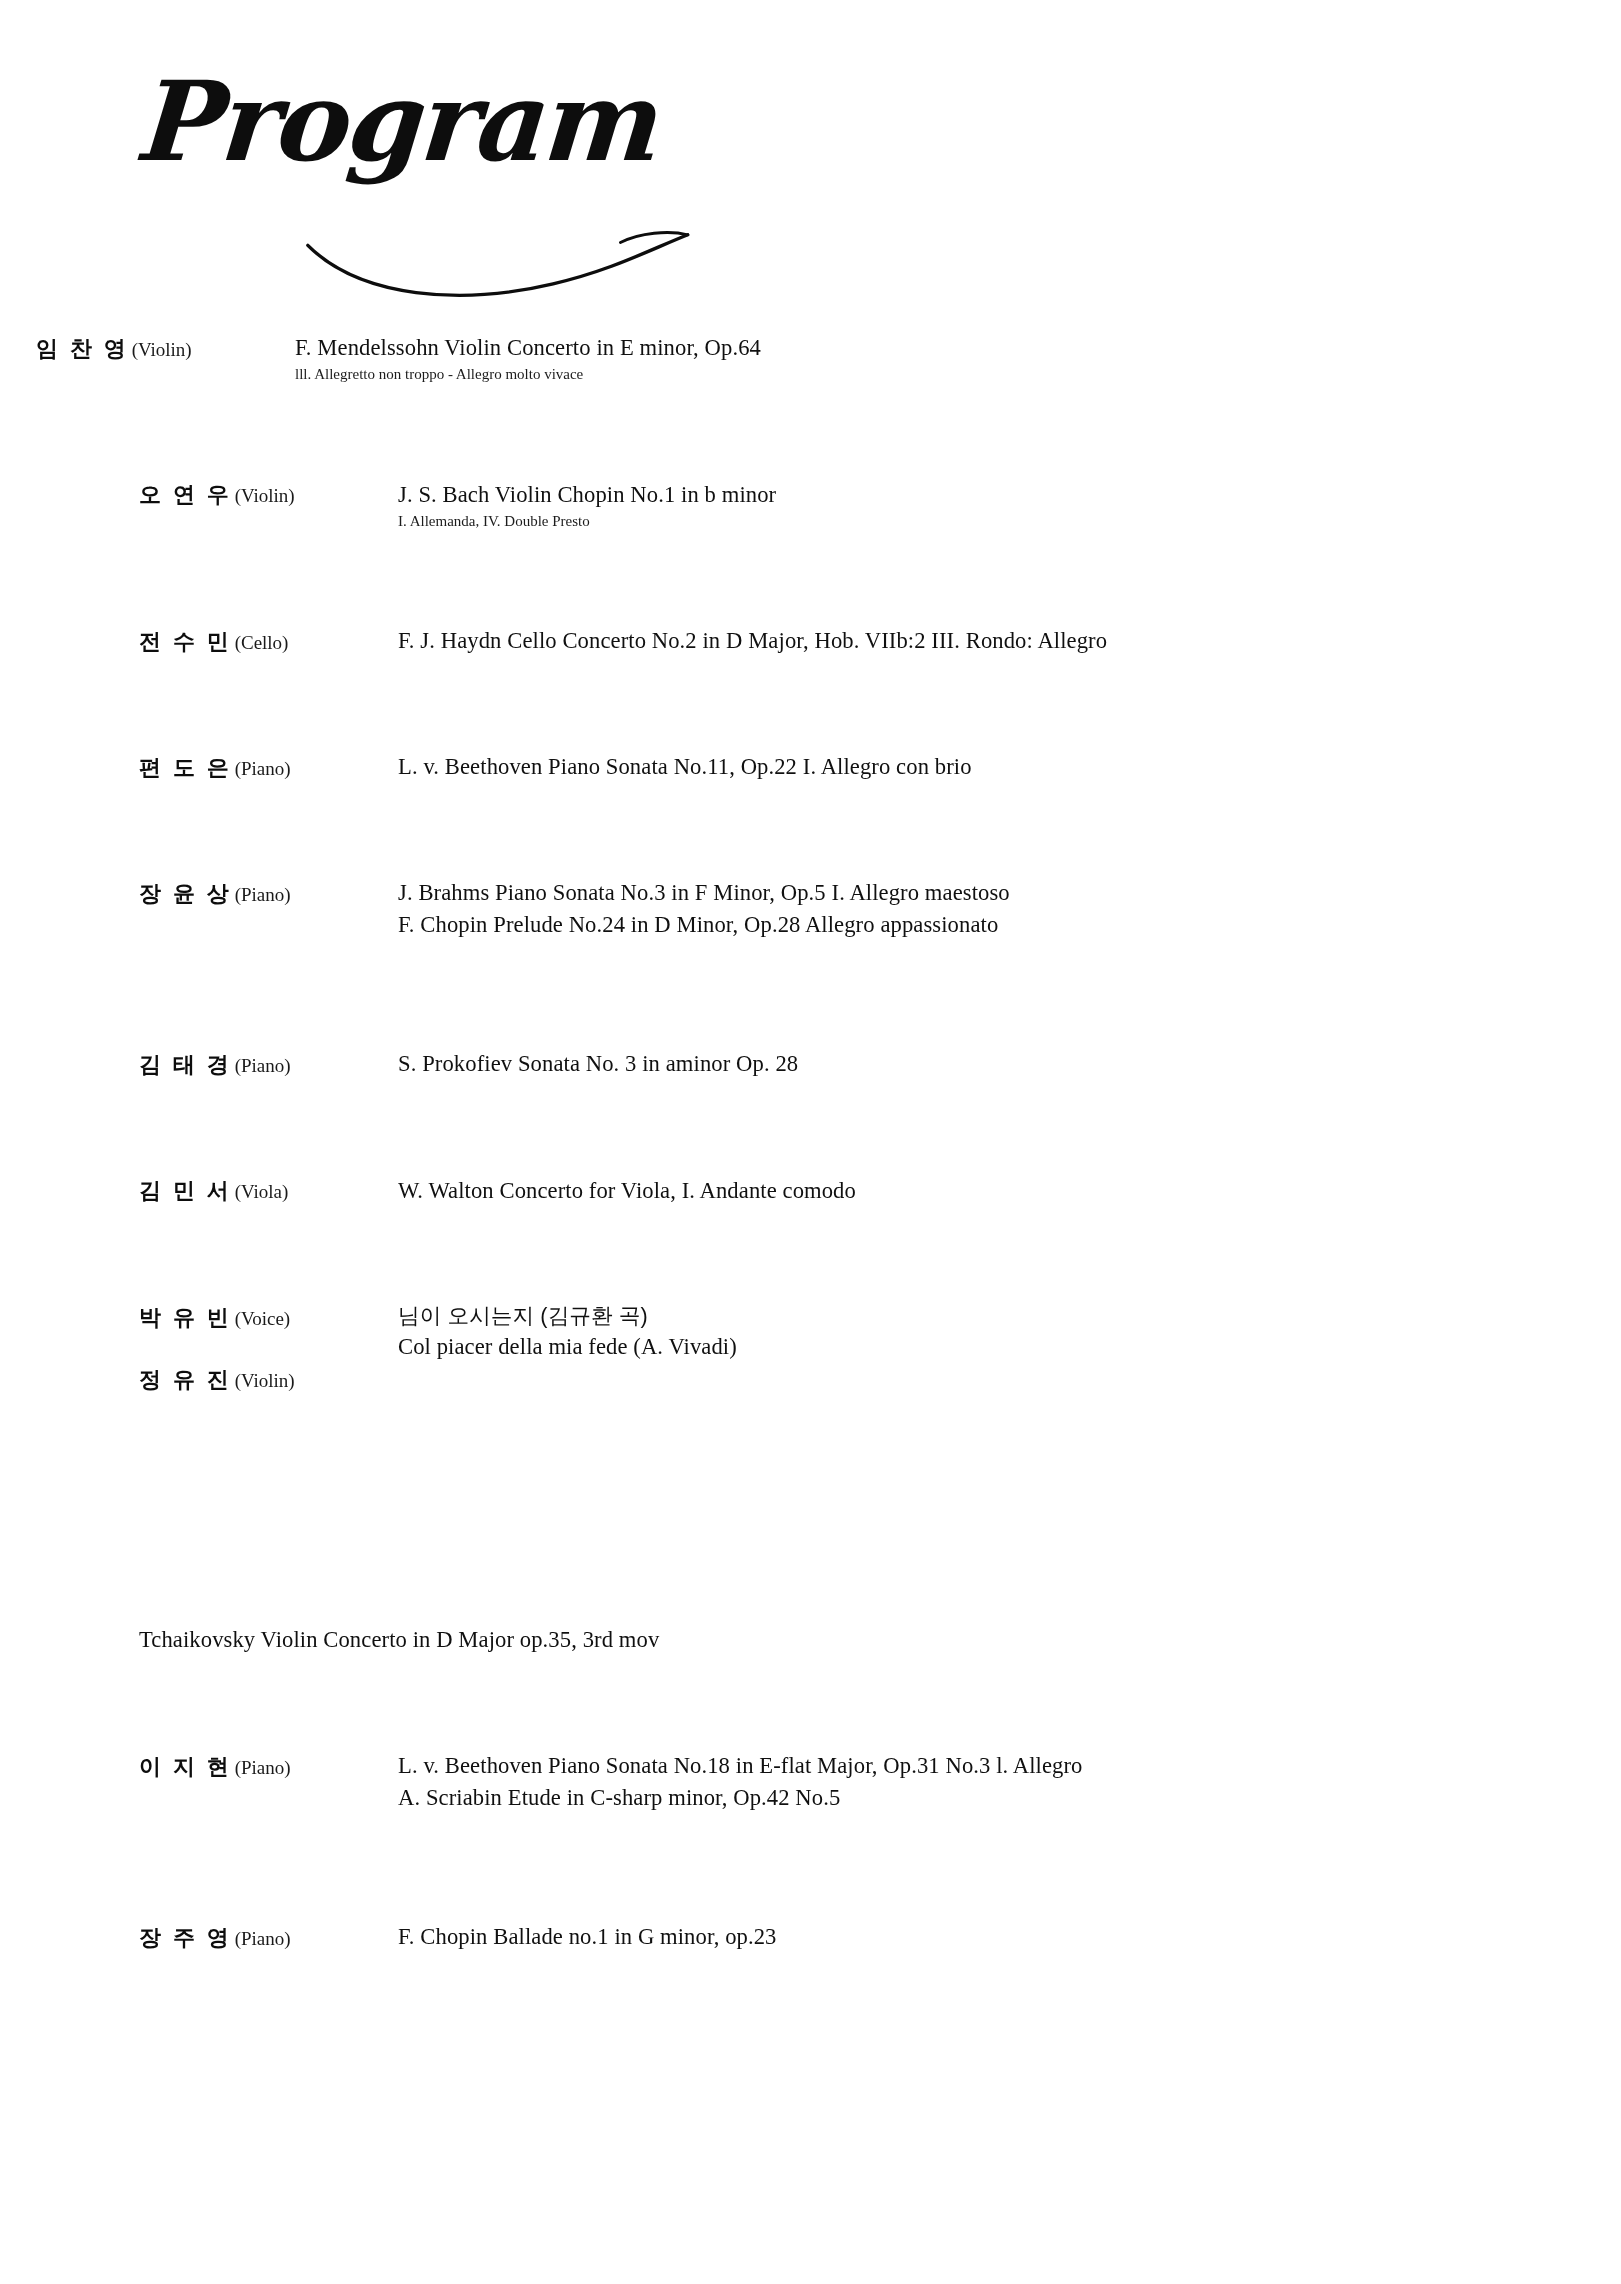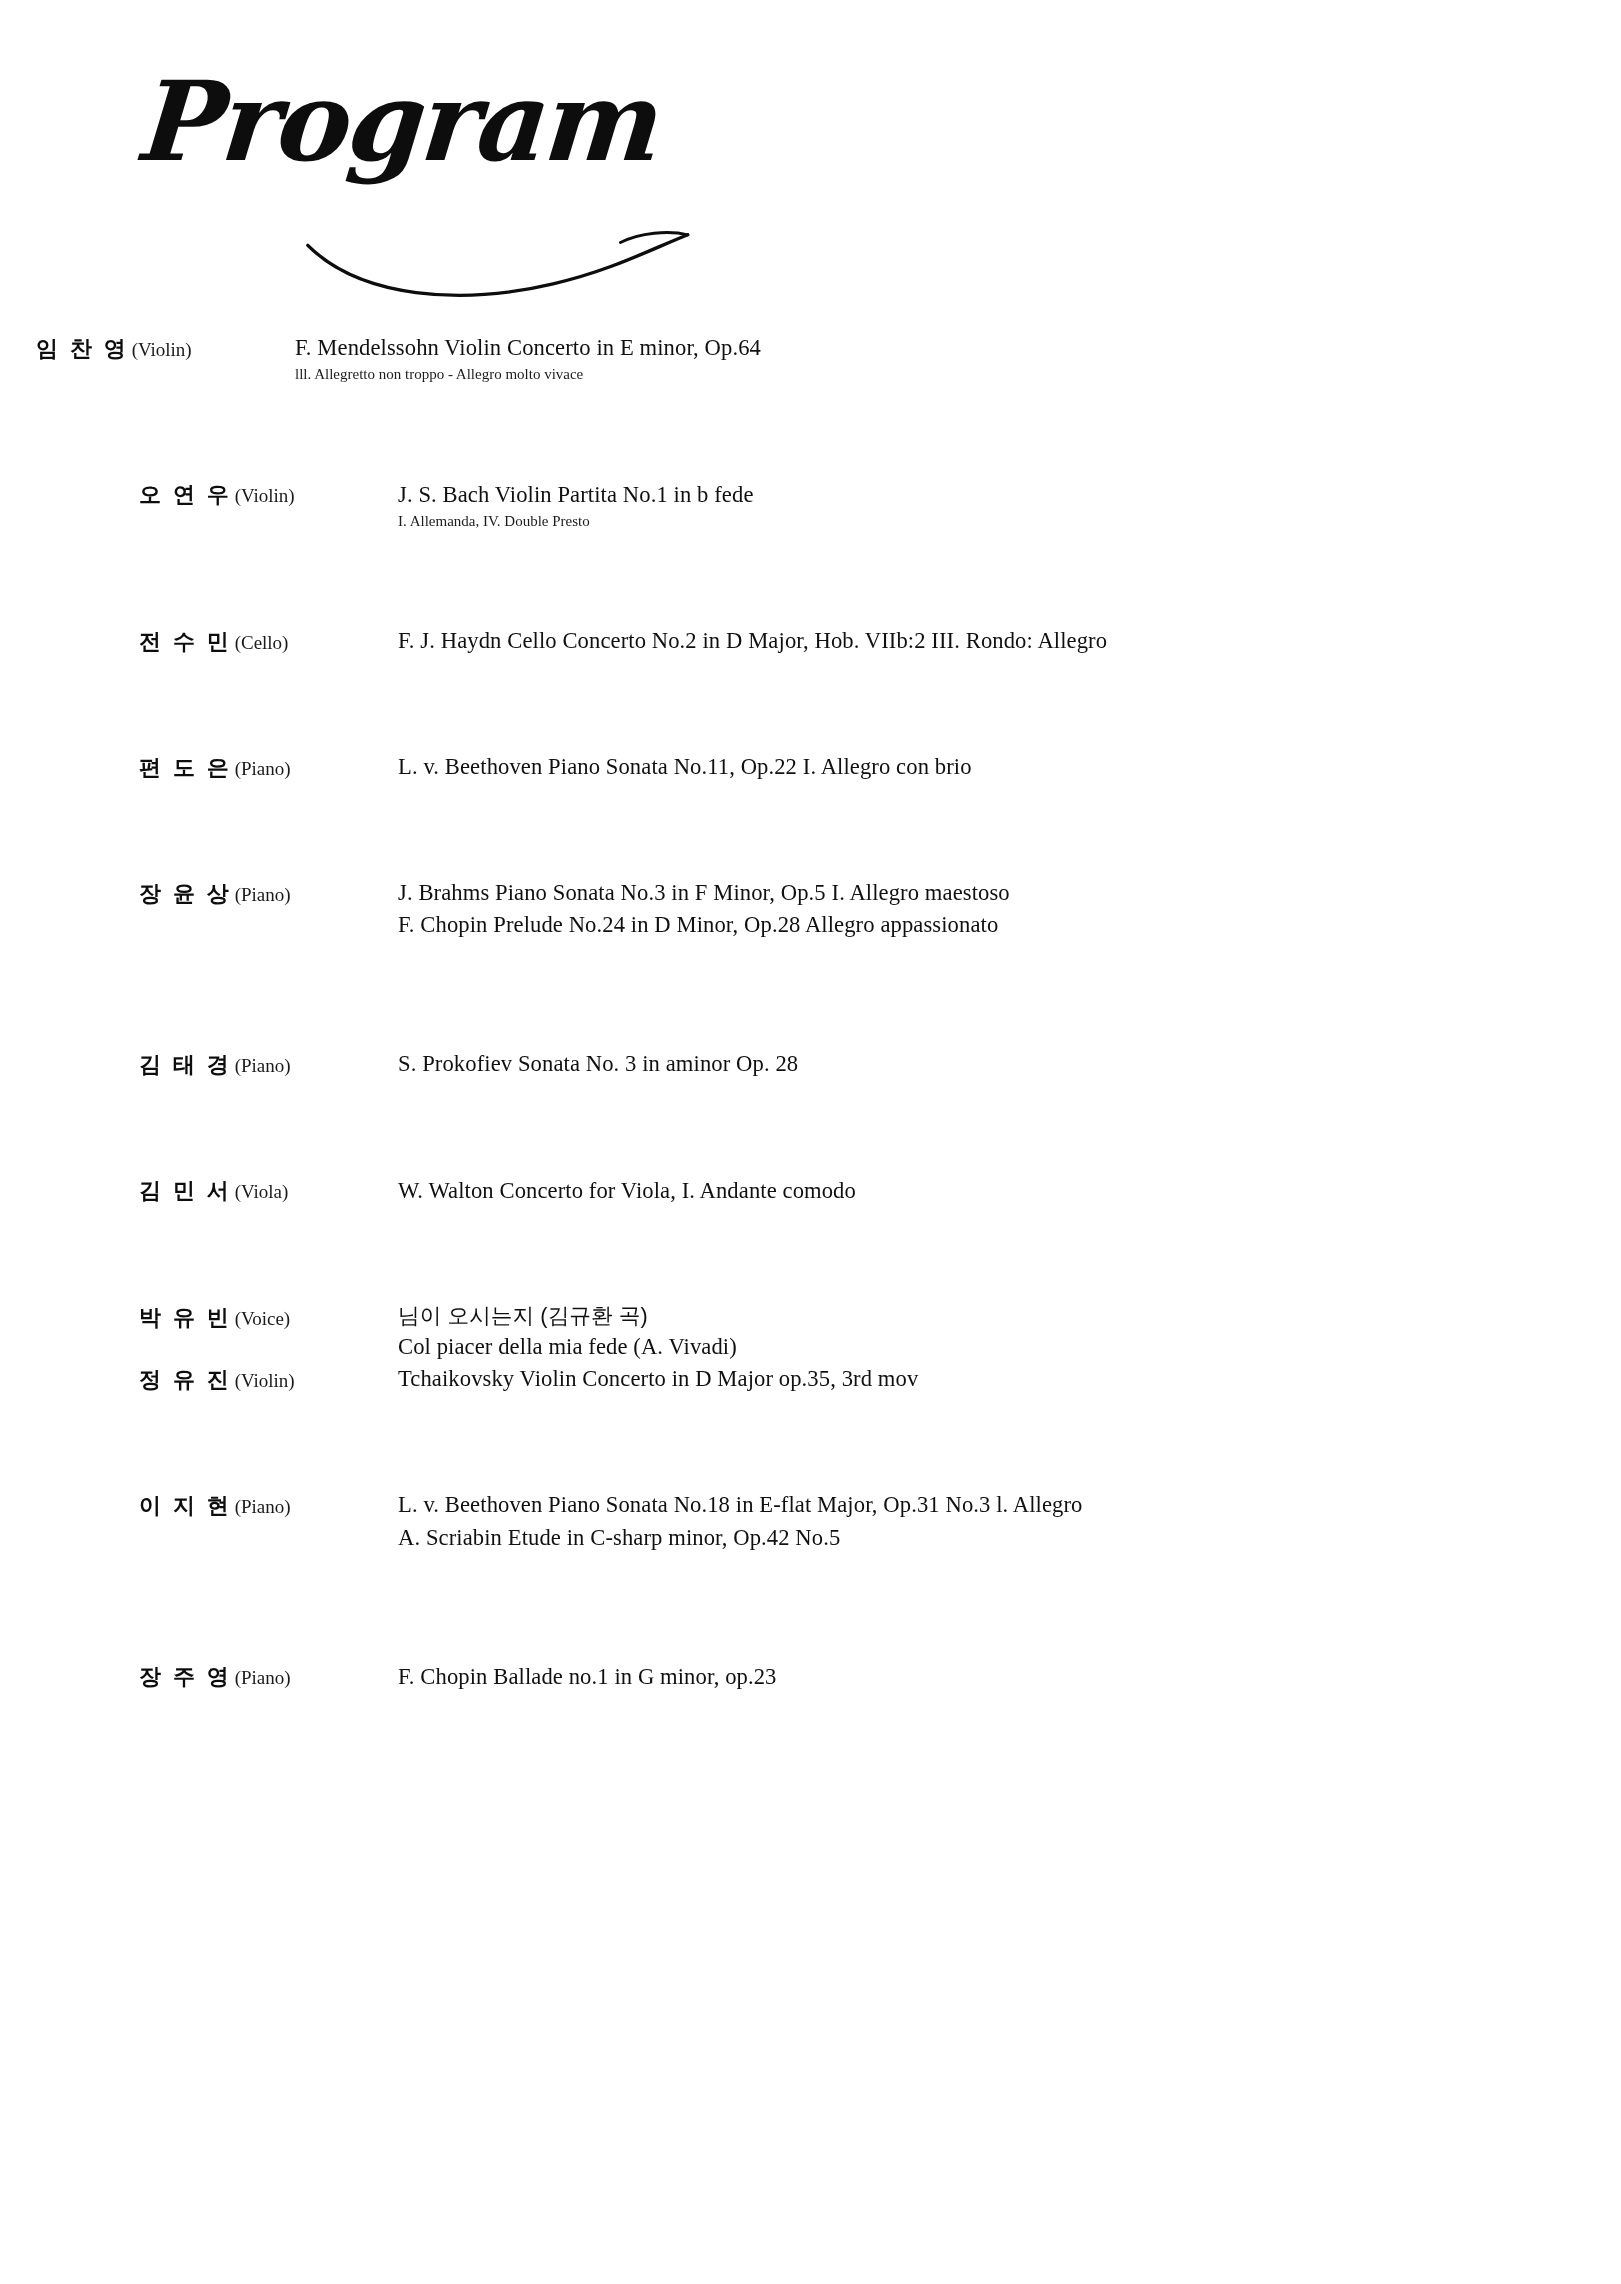--- a/index.html
+++ b/index.html
@@ -128,21 +128,21 @@
       <div class="program-row" style="margin-bottom: 94px; padding-left: 36px;">
         <div class="performer"><span class="name">임 찬 영</span><span class="instrument">(Violin)</span></div>
         <div class="works">
           <div class="work-line">F. Mendelssohn Violin Concerto in E minor, Op.64</div>
           <div class="movement">lll. Allegretto non troppo - Allegro molto vivace</div>
         </div>
       </div>
       <div class="program-row" style="margin-bottom: 94px;">
         <div class="performer"><span class="name">오 연 우</span><span class="instrument">(Violin)</span></div>
         <div class="works">
-          <div class="work-line">J. S. Bach Violin Partita No.1 in b fede</div>
+          <div class="work-line">J. S. Bach Violin Chopin No.1 in b minor</div>
           <div class="movement">I. Allemanda, IV. Double Presto</div>
         </div>
       </div>
       <div class="program-row" style="margin-bottom: 94px;">
         <div class="performer"><span class="name">전 수 민</span><span class="instrument">(Cello)</span></div>
         <div class="works">
           <div class="work-line">F. J. Haydn Cello Concerto No.2 in D Major, Hob. VIIb:2 III. Rondo: Allegro</div>
         </div>
       </div>
       <div class="program-row" style="margin-bottom: 94px;">
@@ -170,21 +170,21 @@
           <div class="work-line">W. Walton Concerto for Viola, I. Andante comodo</div>
         </div>
       </div>
       <div class="program-row" style="">
         <div class="performer"><span class="name">박 유 빈</span><span class="instrument">(Voice)</span></div>
         <div class="works">
           <div class="work-line kr">님이 오시는지 (김규환 곡)</div>
           <div class="work-line">Col piacer della mia fede (A. Vivadi)</div>
         </div>
       </div>
-      <div class="program-row" style="margin-bottom: 94px;">
+      <div class="program-row" style="margin-bottom: 94px; flex-direction: column;">
         <div class="performer"><span class="name">정 유 진</span><span class="instrument">(Violin)</span></div>
         <div class="works">
           <div class="work-line">Tchaikovsky Violin Concerto in D Major op.35, 3rd mov</div>
         </div>
       </div>
       <div class="program-row" style="margin-bottom: 107px;">
         <div class="performer"><span class="name">이 지 현</span><span class="instrument">(Piano)</span></div>
         <div class="works">
           <div class="work-line">L. v. Beethoven Piano Sonata No.18 in E-flat Major, Op.31 No.3 l. Allegro</div>
           <div class="work-line">A. Scriabin Etude in C-sharp minor, Op.42 No.5</div>

